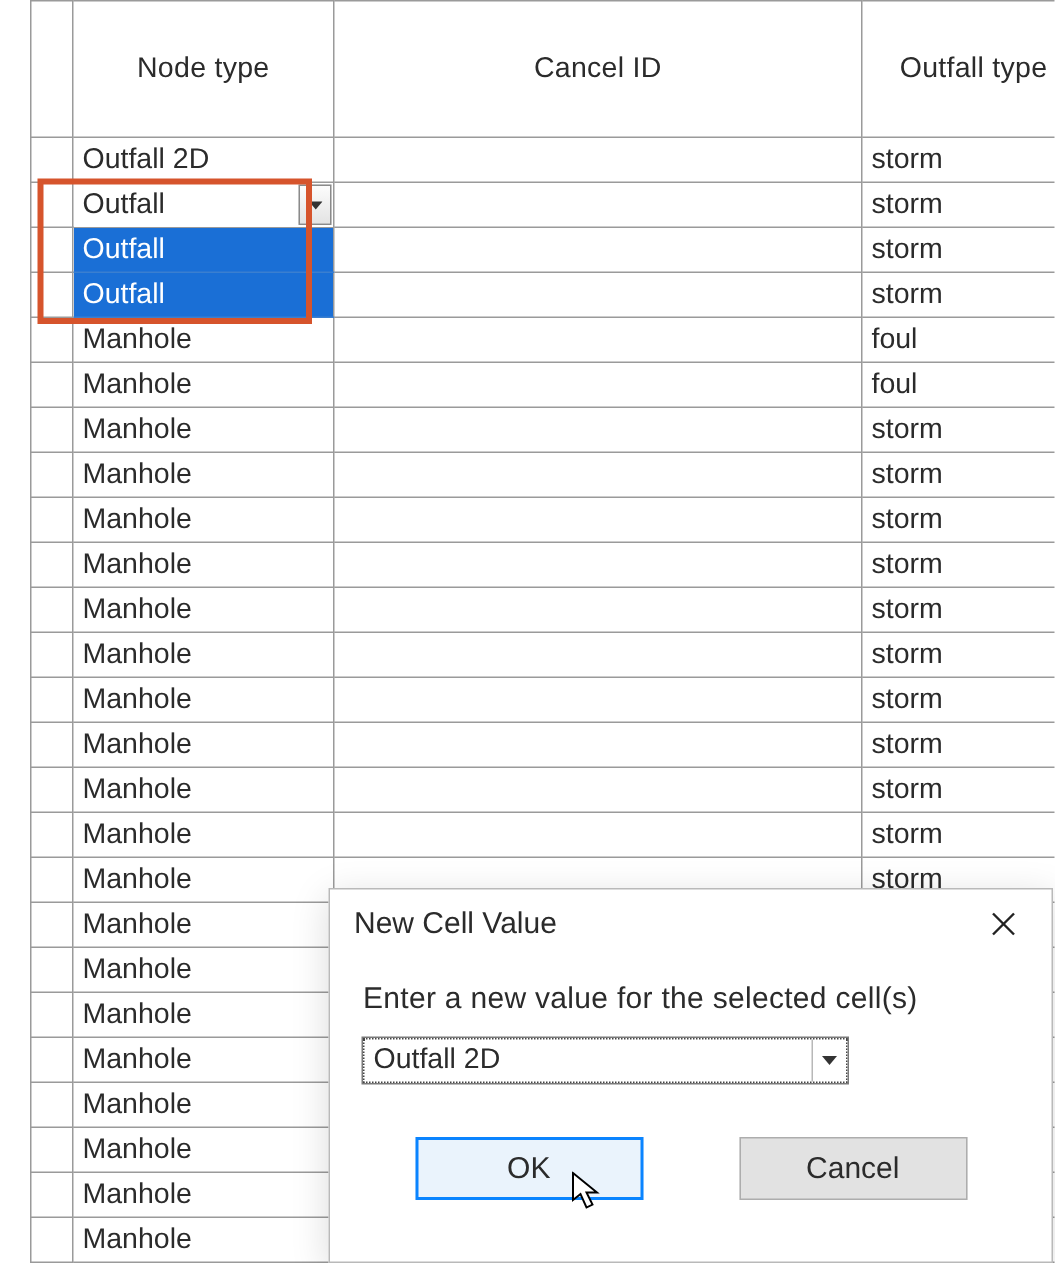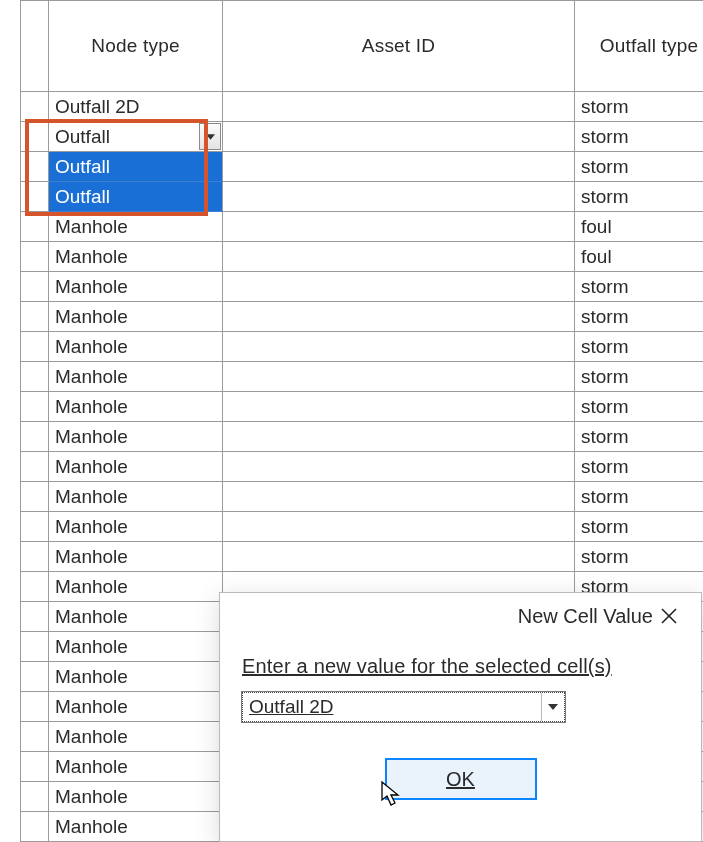--- a/index.html
+++ b/index.html
@@ -88,31 +88,30 @@
     border:1px solid #b9b9b9;
     box-sizing:border-box;
     box-shadow:0 6px 24px rgba(0,0,0,.15);
   }
   .dlg-title{
     height:46px;
     display:flex;
     align-items:center;
     padding:0 16px;
     font-size:20px;
-    justify-content:flex-end;
+    justify-content:space-between;
   }
   .dlg-close{
     width:32px;height:32px;
     display:flex;align-items:center;justify-content:center;
     cursor:pointer;
   }
   .dlg-close svg{width:16px;height:16px;}
   .dlg-body{
     padding:10px 22px 0 22px;
-    text-decoration:underline;
   }
   .dlg-prompt{
     margin:6px 0 14px 0;
     font-size:20px;
     letter-spacing:.01em;
   }
   .dlg-combo{
     position:relative;
     width:323px;
     height:30px;
@@ -169,21 +168,21 @@
   <colgroup>
     <col class="col-idx">
       <col class="col-node">
       <col class="col-asset">
       <col class="col-sys">
   </colgroup>
   <thead>
     <tr>
       <th></th>
       <th>Node type</th>
-      <th>Asset ID</th>
+      <th>Cancel ID</th>
       <th>Outfall type</th>
     </tr>
   </thead>
   <tbody id="grid-body">
       <tr>
         <td class="col-idx"></td>
         <td class="col-node-cell">Outfall 2D</td>
         <td></td>
         <td>storm</td>
       </tr>
@@ -355,19 +354,20 @@
     <div class="dlg-combo">
       <span>Outfall 2D</span>
       <span class="dd-btn">
         <svg viewBox="0 0 10 6" width="10" height="6">
           <polygon points="0,0 10,0 5,6" fill="#333"></polygon>
         </svg>
       </span>
     </div>
     <div class="dlg-btns">
       <div class="dlg-btn primary">OK</div>
+      <div class="dlg-btn secondary">Cancel</div>
     </div>
   </div>
 </div>
 
 <svg class="cursor" viewBox="0 0 20 26">
   <polygon points="1,1 1,19 6,15 10,24 14,22 10,14 17,14" fill="#fff" stroke="#000" stroke-width="1.3"></polygon>
 </svg>
 
 </body></html>

